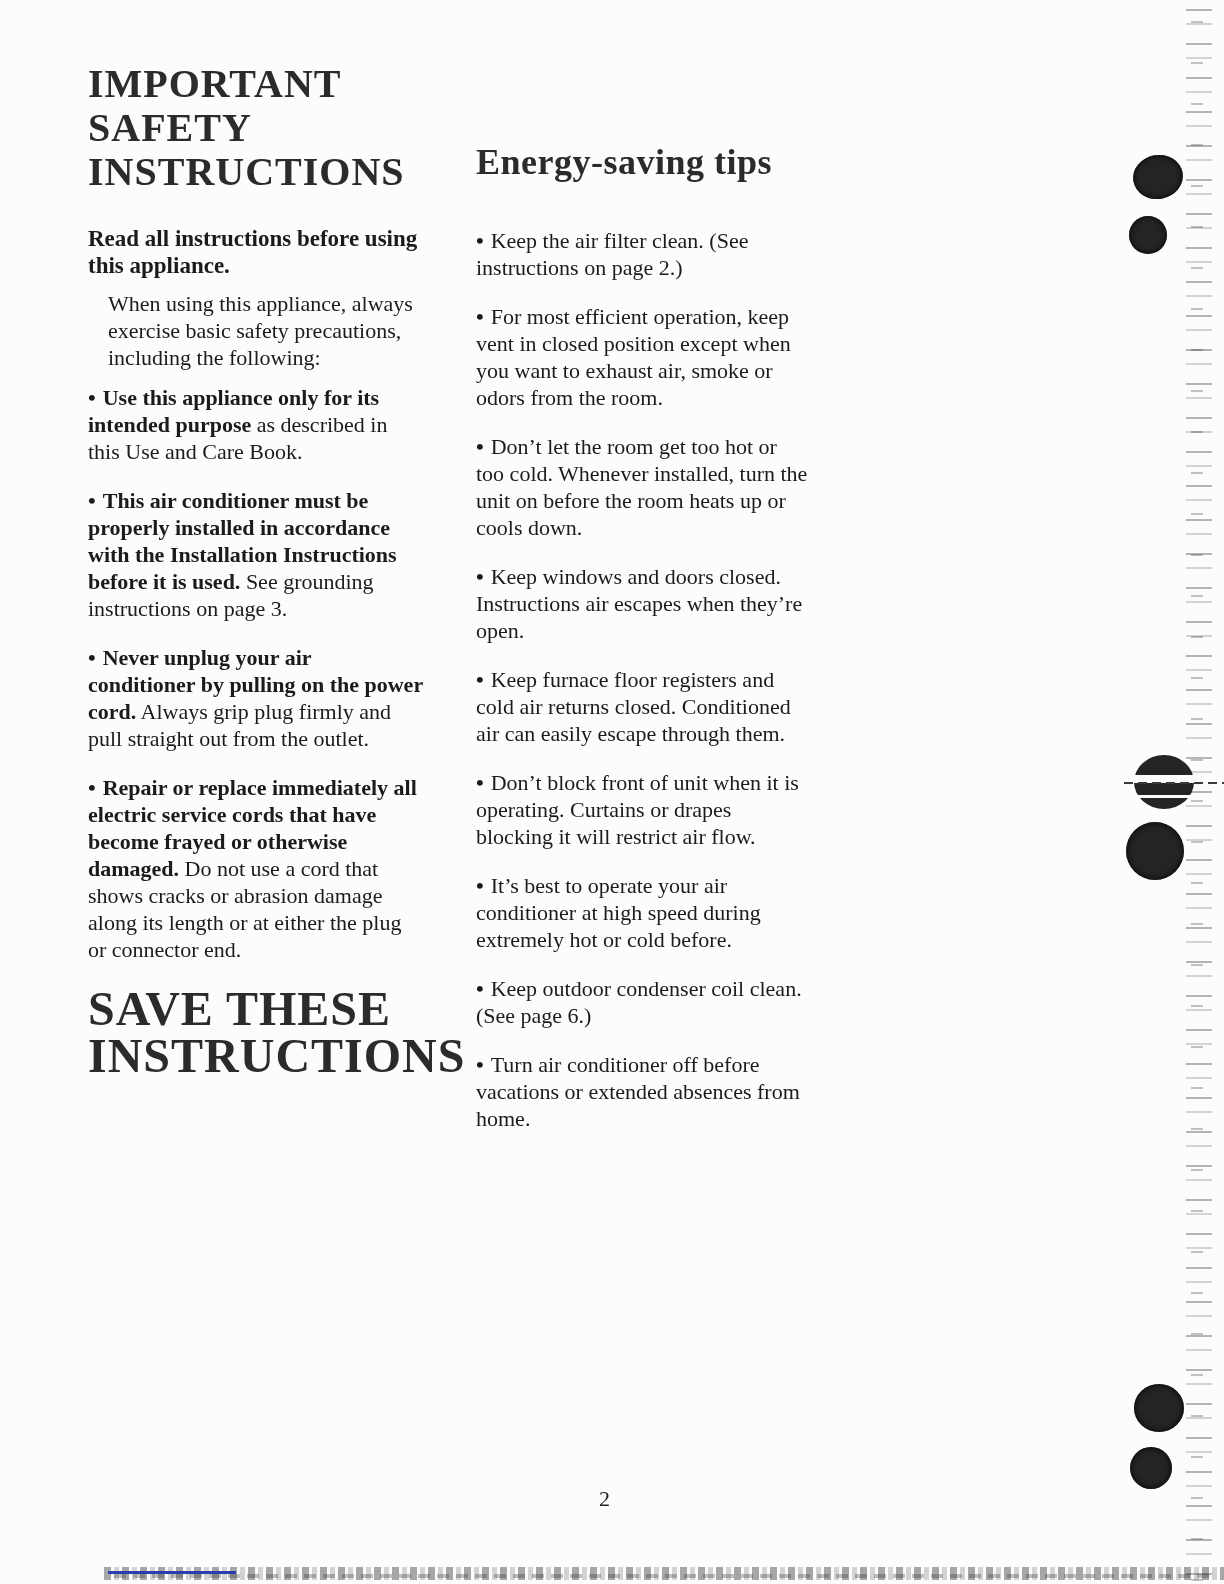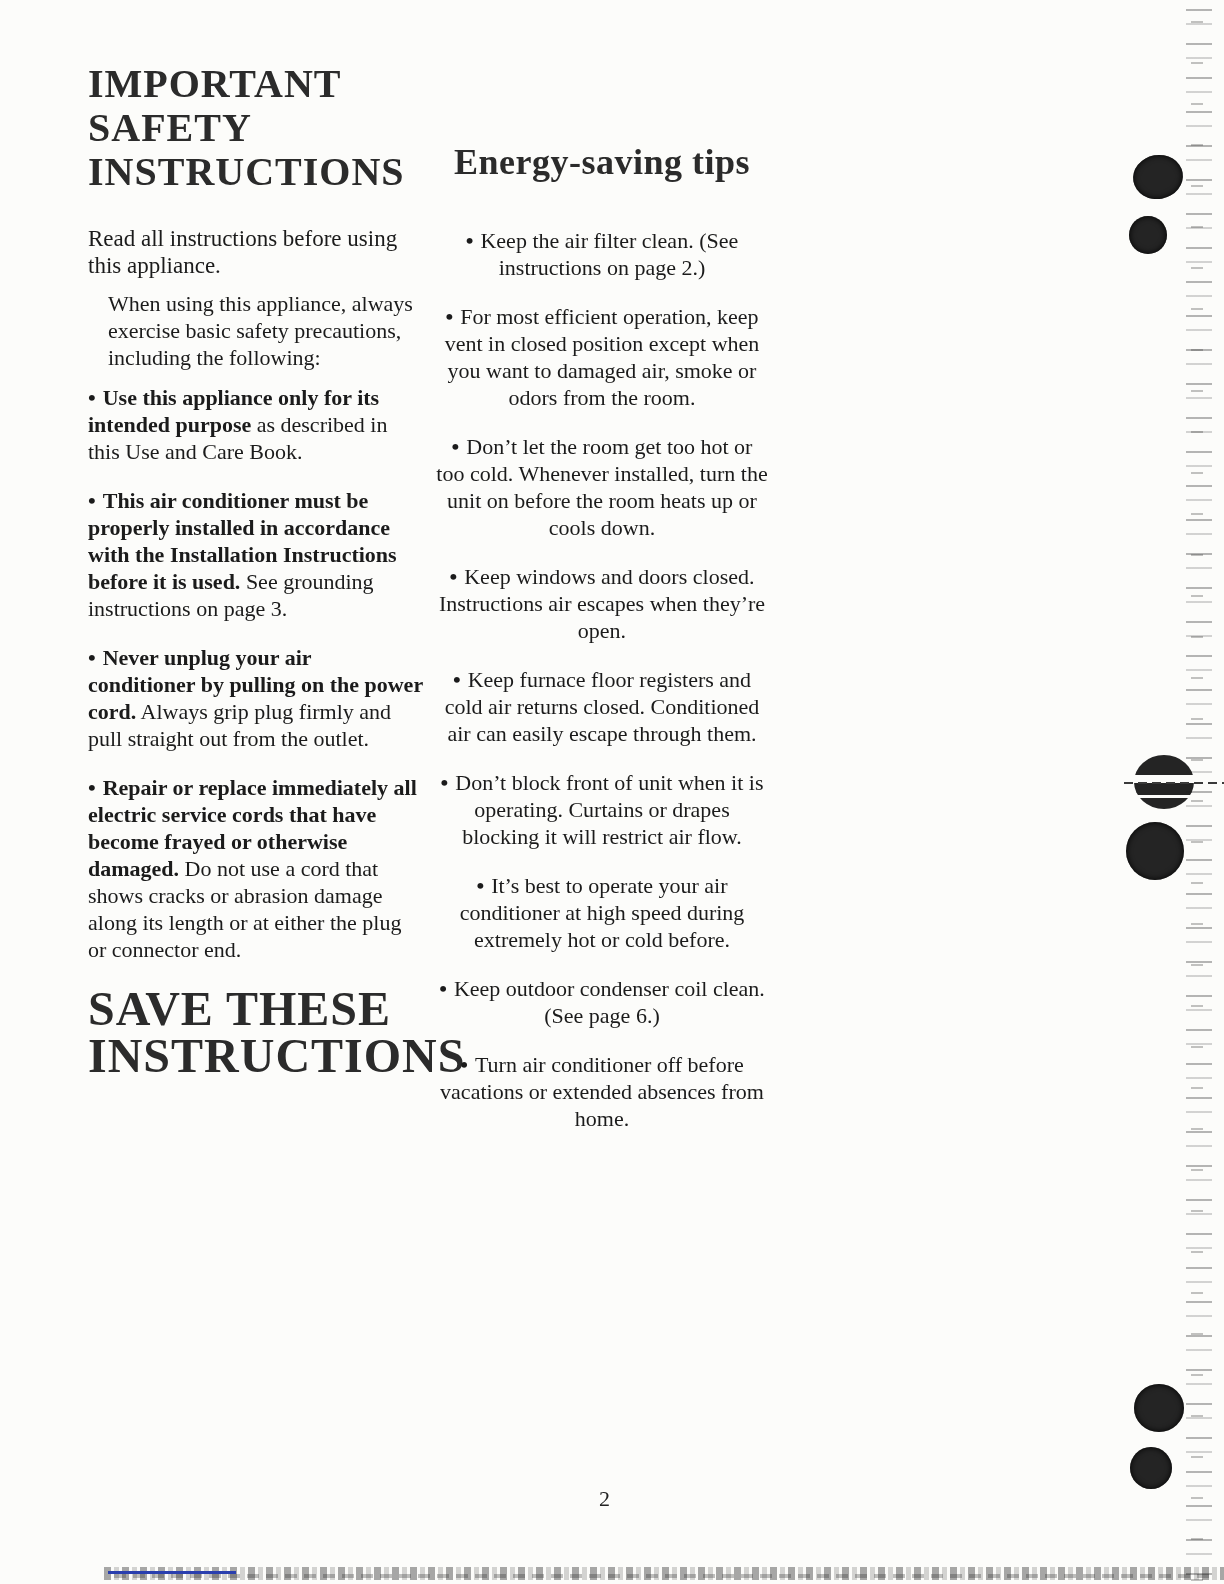--- a/index.html
+++ b/index.html
@@ -7,29 +7,29 @@
     position:relative;
     width:1224px; height:1584px;
     background:#fcfcfa;
     overflow:hidden;
     font-family:"Liberation Serif","DejaVu Serif",serif;
     color:#1b1b1b;
   }
 
   
   .col-left  { position:absolute; left:88px; top:62px;  width:335px; }
-  .col-right { position:absolute; left:436px; top:140px; width:332px;text-align:center; }
+  .col-right { position:absolute; left:476px; top:140px; width:332px; }
 
   
   .doc-title { font-size:40px; font-weight:bold; line-height:44px; letter-spacing:1px; color:#2b2b2b; }
   .save-title { font-size:48px; font-weight:bold; line-height:47px; letter-spacing:1px; color:#2b2b2b; }
   .rc-title  { font-size:36px; font-weight:bold; letter-spacing:0.5px; color:#2b2b2b; line-height:44px; }
 
   
-  .subhead { margin-top:31px; font-size:23px; font-weight:normal; line-height:27px; }
+  .subhead { margin-top:31px; font-size:23px; font-weight:bold; line-height:27px; }
   .intro   { margin-top:11px; font-size:22px; line-height:27px;margin-left:20px; }
   .li      { margin-top:13px; font-size:22px; line-height:27px; }
   .col-right .li.first { margin-top:43px; }
   .blt { font-weight:bold; margin-right:7px; }
 
   .page-number { position:absolute; left:599px; top:1486px; font-size:22px; color:#222; }
 
   
   .hole { position:absolute; background:#242424; border-radius:50%; box-shadow:inset 0 0 6px #000; }
   .hole-1 { left:1133px; top:155px; width:50px; height:44px; transform:rotate(-10deg); }
@@ -102,21 +102,21 @@
     <div class="save-title">
       <div>SAVE THESE</div>
       <div>INSTRUCTIONS</div>
     </div>
   </div>
 
   <div class="col-right">
     <div class="rc-title">Energy-saving tips</div>
 
     <p class="li first"><span class="blt">•</span><span>Keep the air filter clean. (See instructions on page 2.)</span></p>
-    <p class="li"><span class="blt">•</span><span>For most efficient operation, keep vent in closed position except when you want to damaged air, smoke or odors from the room.</span></p>
+    <p class="li"><span class="blt">•</span><span>For most efficient operation, keep vent in closed position except when you want to exhaust air, smoke or odors from the room.</span></p>
     <p class="li"><span class="blt">•</span><span>Don’t let the room get too hot or too cold. Whenever installed, turn the unit on before the room heats up or cools down.</span></p>
     <p class="li"><span class="blt">•</span><span>Keep windows and doors closed. Instructions air escapes when they’re open.</span></p>
     <p class="li"><span class="blt">•</span><span>Keep furnace floor registers and cold air returns closed. Conditioned air can easily escape through them.</span></p>
     <p class="li"><span class="blt">•</span><span>Don’t block front of unit when it is operating. Curtains or drapes blocking it will restrict air flow.</span></p>
     <p class="li"><span class="blt">•</span><span>It’s best to operate your air conditioner at high speed during extremely hot or cold before.</span></p>
     <p class="li"><span class="blt">•</span><span>Keep outdoor condenser coil clean. (See page 6.)</span></p>
     <p class="li"><span class="blt">•</span><span>Turn air conditioner off before vacations or extended absences from home.</span></p>
   </div>
 
   <div class="page-number">2</div>

